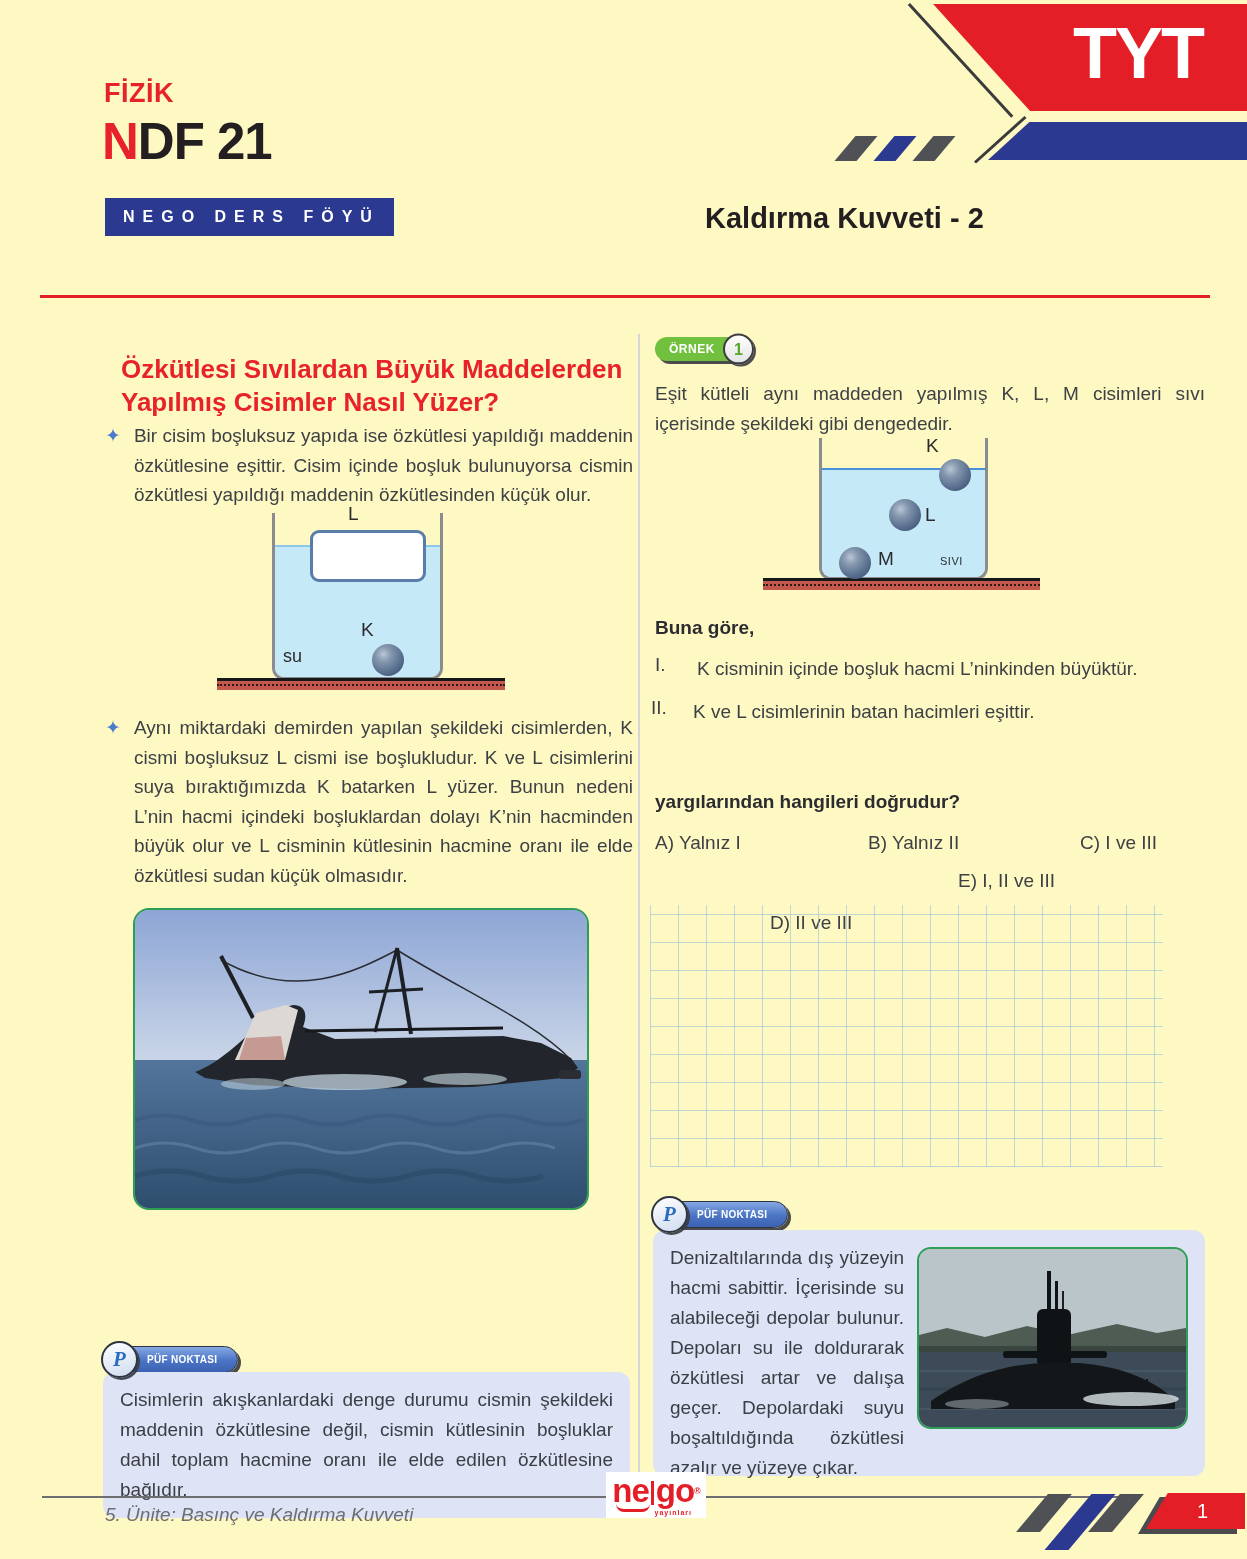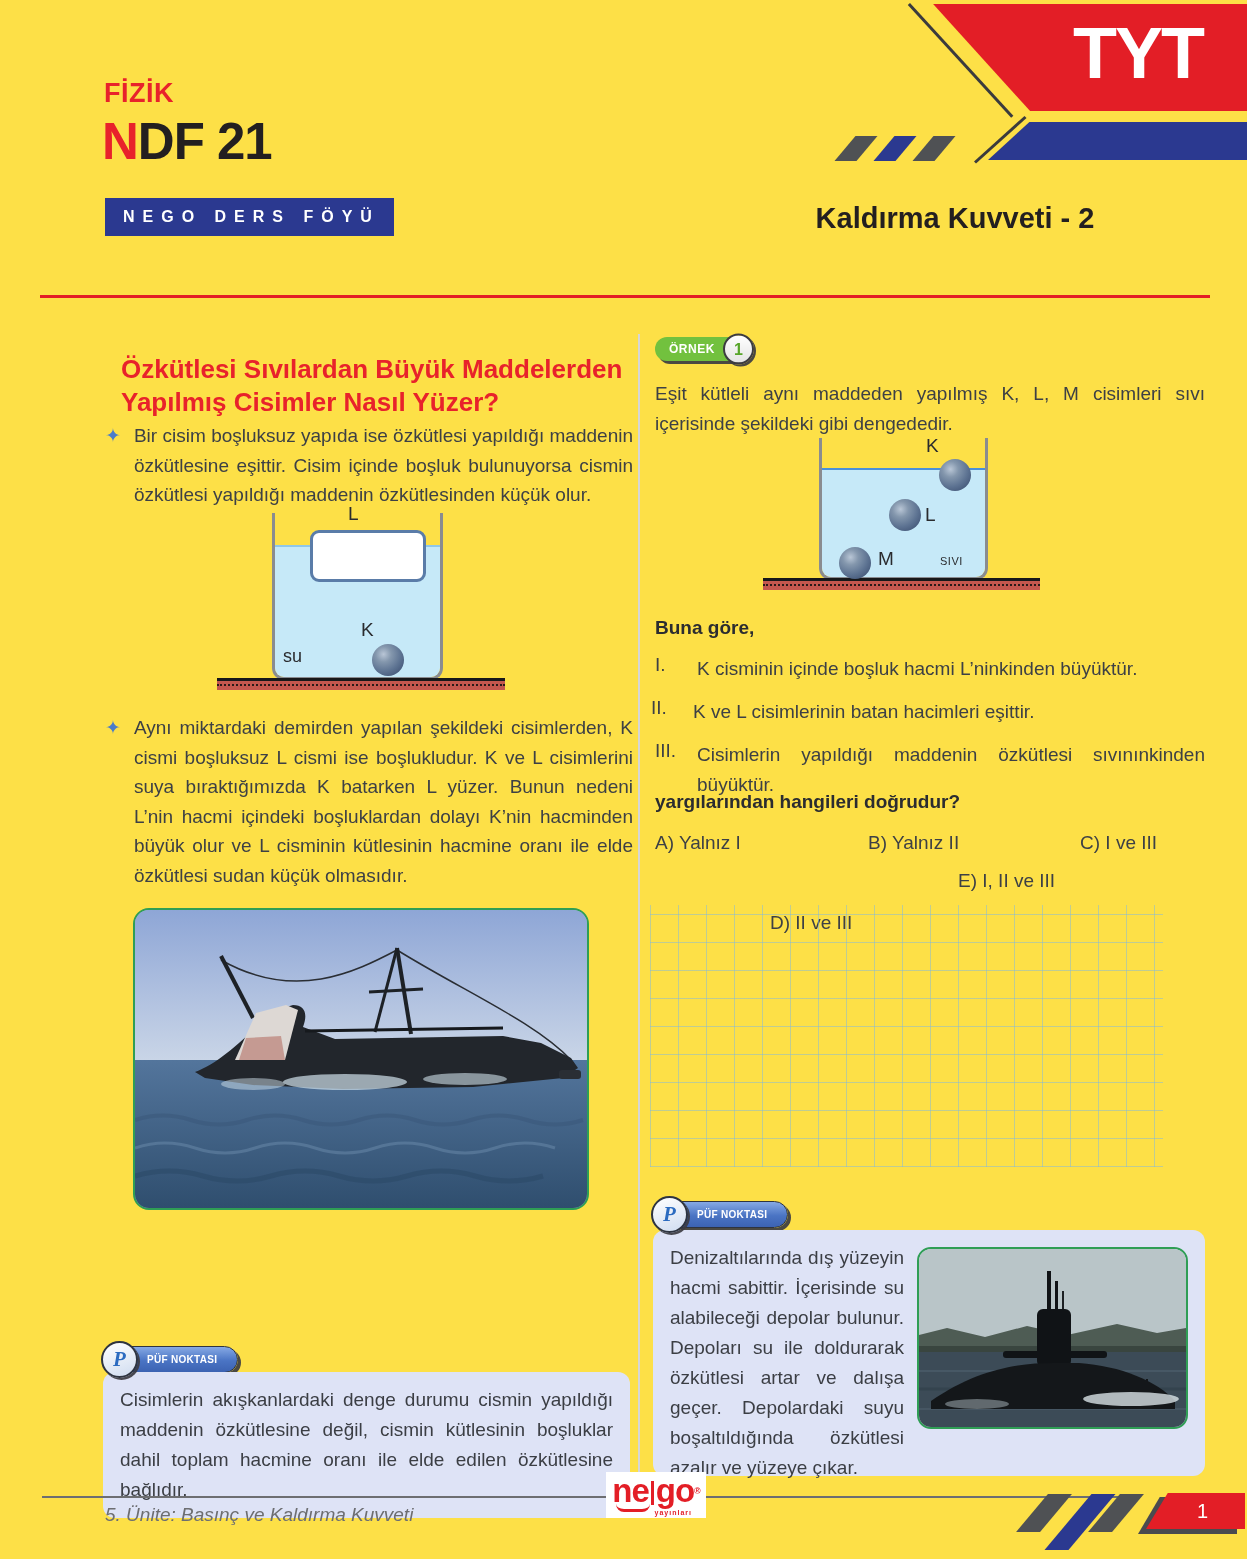--- a/index.html
+++ b/index.html
@@ -1,35 +1,35 @@
 <!DOCTYPE html>
 <html><head>
 <meta charset="utf-8">
 <style>
   html,body{margin:0;padding:0;background:#9a9a9a;}
-  .page{position:relative;width:1247px;height:1559px;background:#fde047;overflow:hidden;
+  .page{position:relative;width:1247px;height:1559px;background:#fef9c3;overflow:hidden;
         font-family:"Liberation Sans", sans-serif;color:#3d4045;margin:0 auto;}
   .abs{position:absolute;}
 
   
   .subject{left:104px;top:78px;font-size:27px;font-weight:bold;color:#e8222b;letter-spacing:.5px;}
   .code{left:102px;top:112px;font-size:51px;font-weight:900;color:#231f20;letter-spacing:-1px;}
   .code .n{color:#e8222b;}
   .series-box{left:105px;top:198px;background:#2b3990;color:#fff;font-size:16px;font-weight:bold;
               letter-spacing:8px;padding:10px 14px 10px 18px;}
   .tyt-red{left:928px;top:4px;width:319px;height:107px;background:#e31e26;
            clip-path:polygon(1.6% 0,100% 0,100% 100%,32% 100%);
            text-align:right;padding-right:0;}
   .tyt-text{position:absolute;right:44px;top:8px;font-size:72px;font-weight:900;color:#fff;letter-spacing:-2px;}
   .diag-a{left:910px;top:3px;width:153px;height:3px;background:#3b3b3d;transform:rotate(47.5deg);transform-origin:left top;}
   .tyt-blue{left:988px;top:122px;width:259px;height:38px;background:#2b3990;
             clip-path:polygon(16% 0,100% 0,100% 100%,0 100%);}
   .diag-b{left:975px;top:161px;width:68px;height:3px;background:#3b3b3d;transform:rotate(-42deg);transform-origin:left center;}
   .hdr-stripe{top:136px;width:22px;height:25px;transform:skewX(-40deg);}
-  .topic{left:705px;top:202px;width:500px;text-align:center;font-size:29px;font-weight:bold;color:#231f20;}
+  .topic{left:705px;top:202px;width:500px;text-align:left;font-size:29px;font-weight:bold;color:#231f20;}
   .rule-red{left:40px;top:295px;width:1170px;height:3px;background:#e31e26;}
   .divider-v{left:638px;top:334px;width:2px;height:1146px;background:#d6d6d6;}
 
   
   .lead-heading{left:105px;top:337px;width:530px;font-size:26px;line-height:33px;font-weight:bold;color:#e8222b;}
   .bullet{display:flex;gap:13px;}
   .star{color:#4a7cc9;font-size:19px;line-height:29px;}
   .btxt{flex:1;margin:0;font-size:19px;line-height:29.5px;text-align:justify;color:#3d4045;}
   .body-p{margin:0;font-size:19px;line-height:30px;color:#3d4045;}
   .bold-dark{font-weight:bold;color:#2b2c30;}
@@ -185,21 +185,21 @@
       <rect x="424" y="160" width="22" height="9" rx="3" fill="#2a2e34"></rect>
     </svg>
   </div>
 
 
   <div class="puf-badge" style="left:101px;top:1341px;">
     <span class="p-circle">P</span>
     <span class="p-label">PÜF NOKTASI</span>
   </div>
   <div class="note-box" style="left:103px;top:1372px;width:527px;box-sizing:border-box;">
-    <p>Cisimlerin akışkanlardaki denge durumu cismin yapıldığı maddenin özkütlesine değil, cismin kütlesinin boşluklar dahil toplam hacmine oranı ile elde edilen özkütlesine bağlıdır.</p>
+    <p>Cisimlerin akışkanlardaki denge durumu cismin şekildeki maddenin özkütlesine değil, cismin kütlesinin boşluklar dahil toplam hacmine oranı ile elde edilen özkütlesine bağlıdır.</p>
   </div>
 
   <div class="ornek-badge" style="left:655px;top:337px;">
     <span class="ornek-label">ÖRNEK</span>
     <span class="ornek-num">1</span>
   </div>
 
   <p class="abs body-p" style="left:655px;top:379px;width:550px;text-align:justify;">Eşit kütleli aynı maddeden yapılmış K, L, M cisimleri sıvı içerisinde şekildeki gibi dengededir.</p>
 
   <div class="figure" style="left:740px;top:435px;width:420px;height:165px;">
@@ -221,24 +221,20 @@
 
   <p class="abs body-p bold-dark" style="left:655px;top:613px;">Buna göre,</p>
 
   <div class="abs stmt" style="left:655px;top:654px;width:550px;">
     <span class="num">I.</span>
     <span class="stx">K cisminin içinde boşluk hacmi L’ninkinden büyüktür.</span>
   </div>
   <div class="abs stmt" style="left:651px;top:697px;width:550px;">
     <span class="num">II.</span>
     <span class="stx">K ve L cisimlerinin batan hacimleri eşittir.</span>
-  </div>
-  <div class="abs stmt" style="left:655px;top:740px;width:550px;">
-    <span class="num">III.</span>
-    <span class="stx">Cisimlerin yapıldığı maddenin özkütlesi sıvınınkinden büyüktür.</span>
   </div>
 
   <p class="abs body-p bold-dark" style="left:655px;top:787px;">yargılarından hangileri doğrudur?</p>
 
   <span class="abs opt" style="left:655px;top:832px;">A) Yalnız I</span>
   <span class="abs opt" style="left:868px;top:832px;">B) Yalnız II</span>
   <span class="abs opt" style="left:1080px;top:832px;">C) I ve III</span>
   <span class="abs opt" style="left:770px;top:912px;">D) II ve III</span>
   <span class="abs opt" style="left:958px;top:870px;">E) I, II ve III</span>
 

